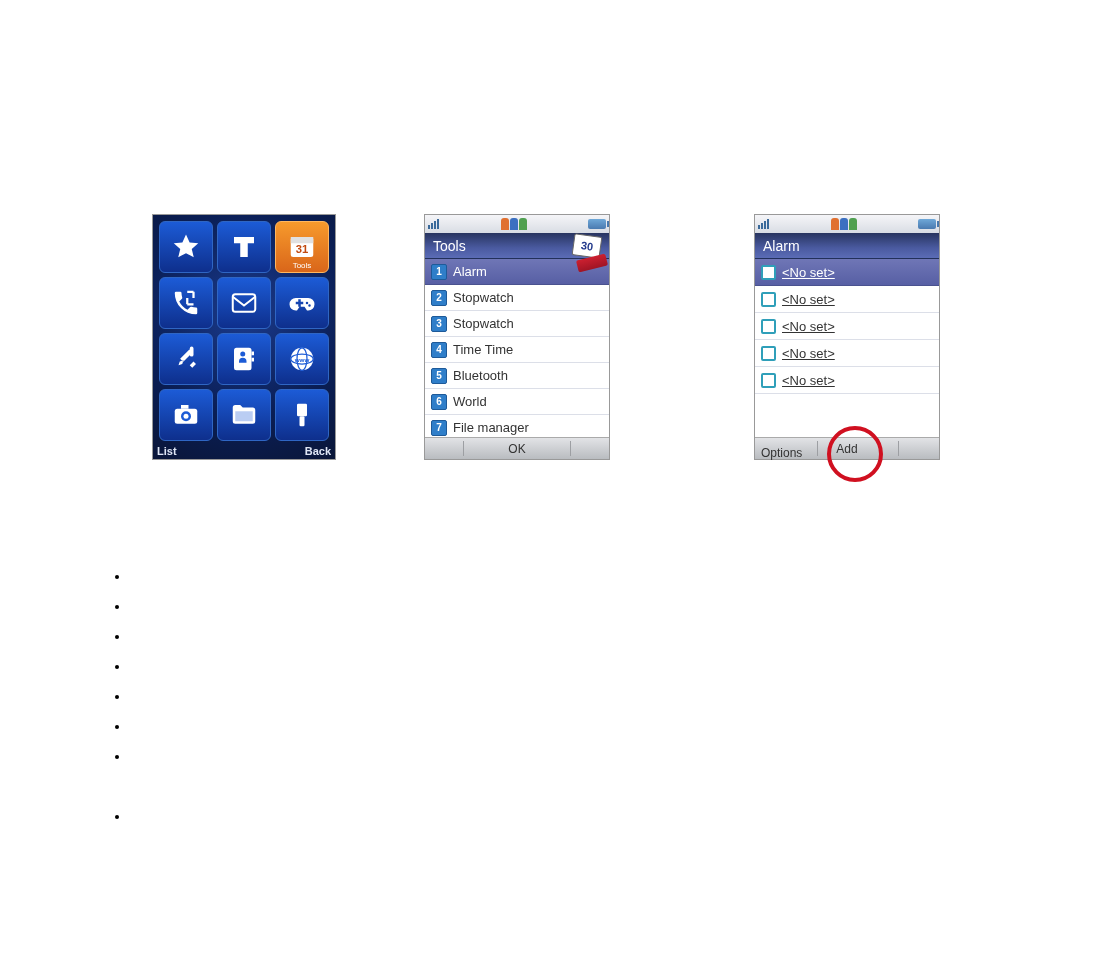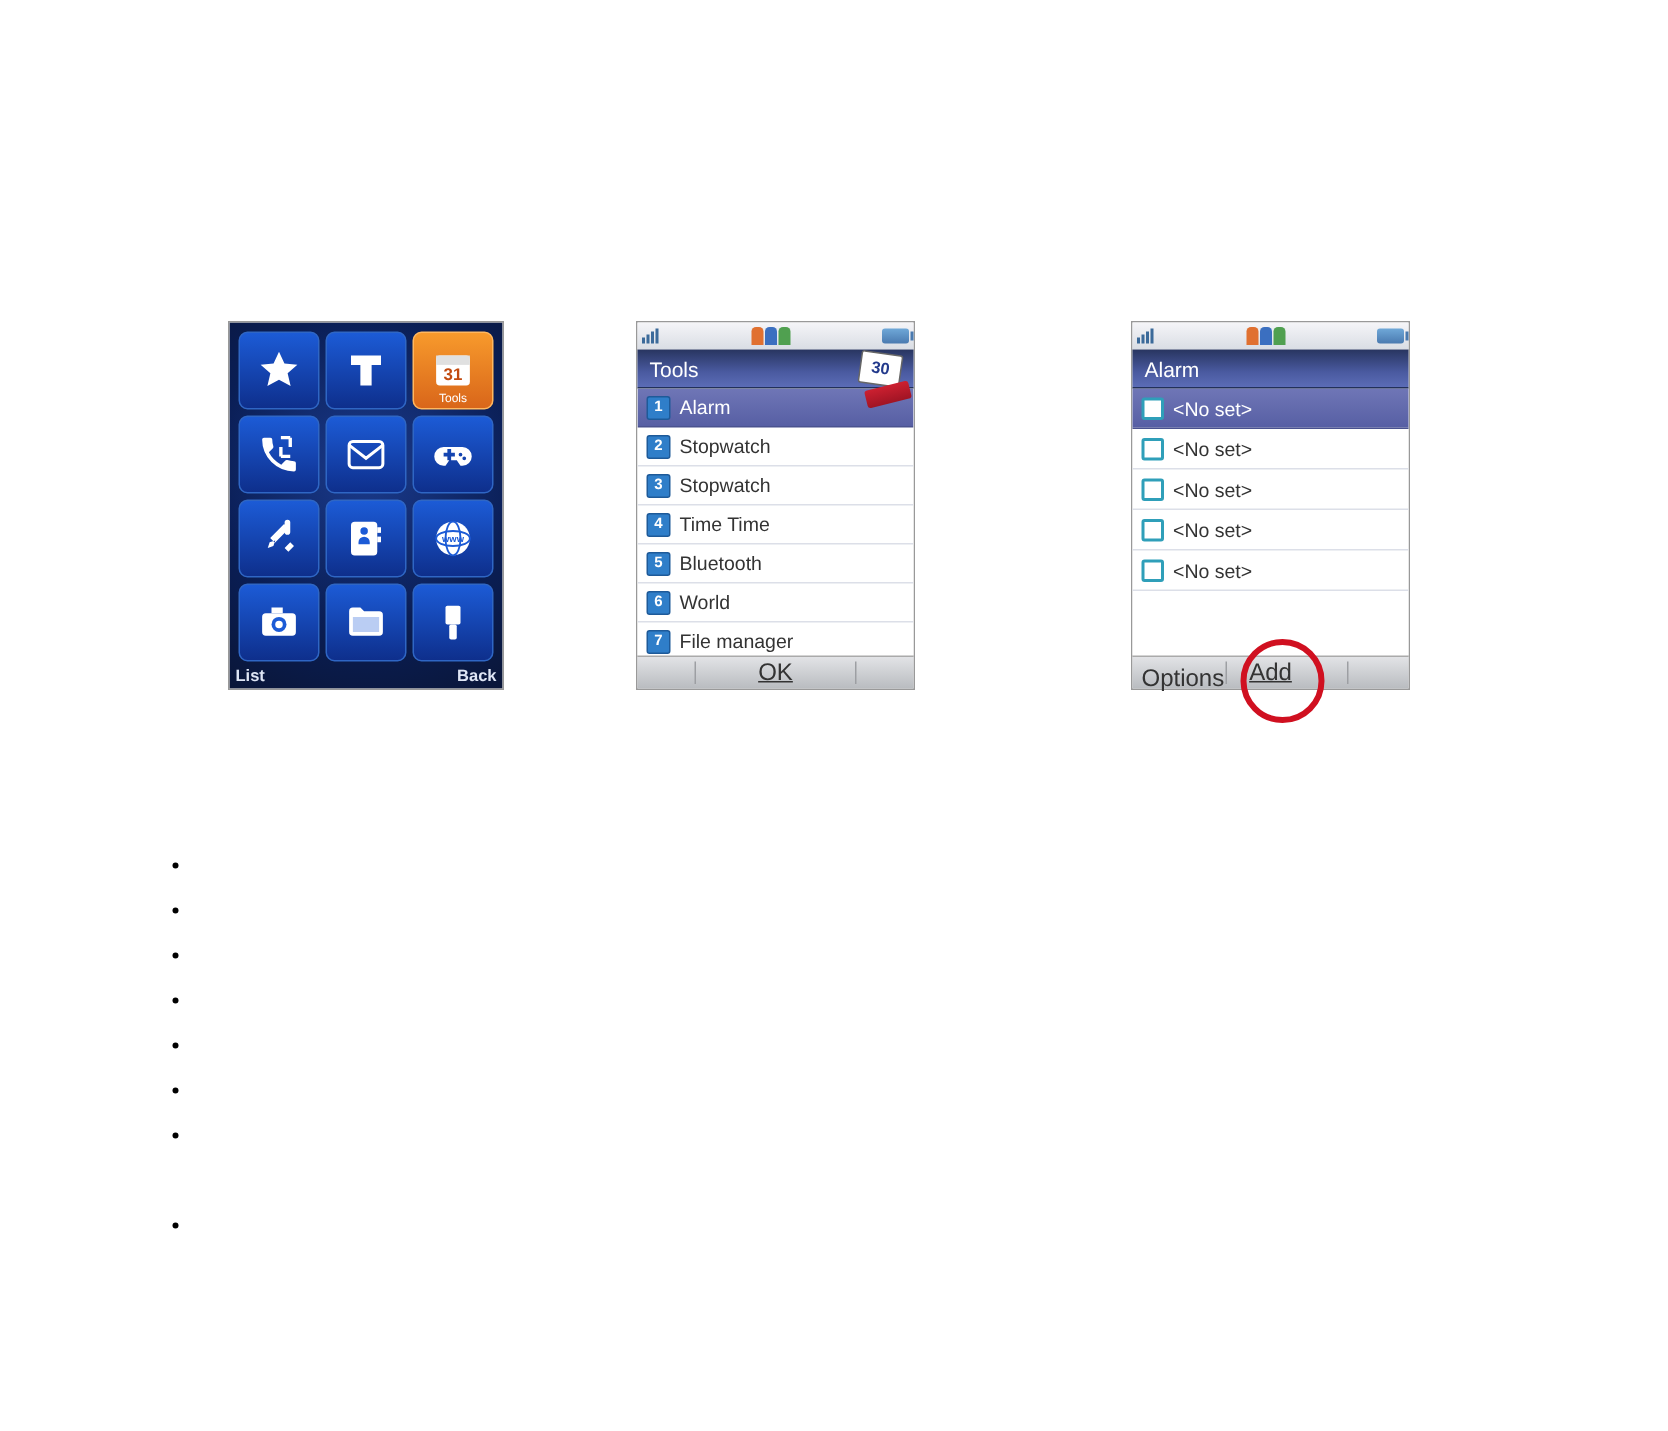--- a/index.html
+++ b/index.html
@@ -120,25 +120,24 @@
     display:flex; align-items:center;
     padding: 0 8px;
     position: relative;
     border-bottom: 1px solid #22305a;
   }
 
   .softbar {
     height: 22px;
     background: linear-gradient(#e2e3e6, #b9bcc0);
     display:flex; align-items:center; justify-content:center;
-    font-size: 16px;
+    font-size: 12px;
     color: #333;
     position: relative;
     border-top: 1px solid #aaa;
-    text-decoration: underline;
   }
   .softbar .lsk, .softbar .rsk {
     position:absolute; top:0; bottom:0;
     display:flex; align-items:center;
     padding: 15px 6px;
   }
   .softbar .lsk{left:0}
 
   
   .phone-2 {
@@ -208,20 +207,21 @@
     height: calc(100% - 18px - 26px - 22px);
     background:#fff;
   }
   .alarm-item {
     display:flex; align-items:center;
     height: 26px;
     padding: 13px 6px;
     border-bottom: 1px solid #dcdfe8;
     font-size: 13px;
     color:#333;
+    text-decoration:underline;
   }
   .alarm-item.selected {
     background: linear-gradient(#6f76b6, #575fa4);
     color:#fff;
     border-bottom-color: #4a528f;
   }
   .chk {
     width:15px; height:15px;
     border: 2px solid #2f9fb9;
     background:#fff;

